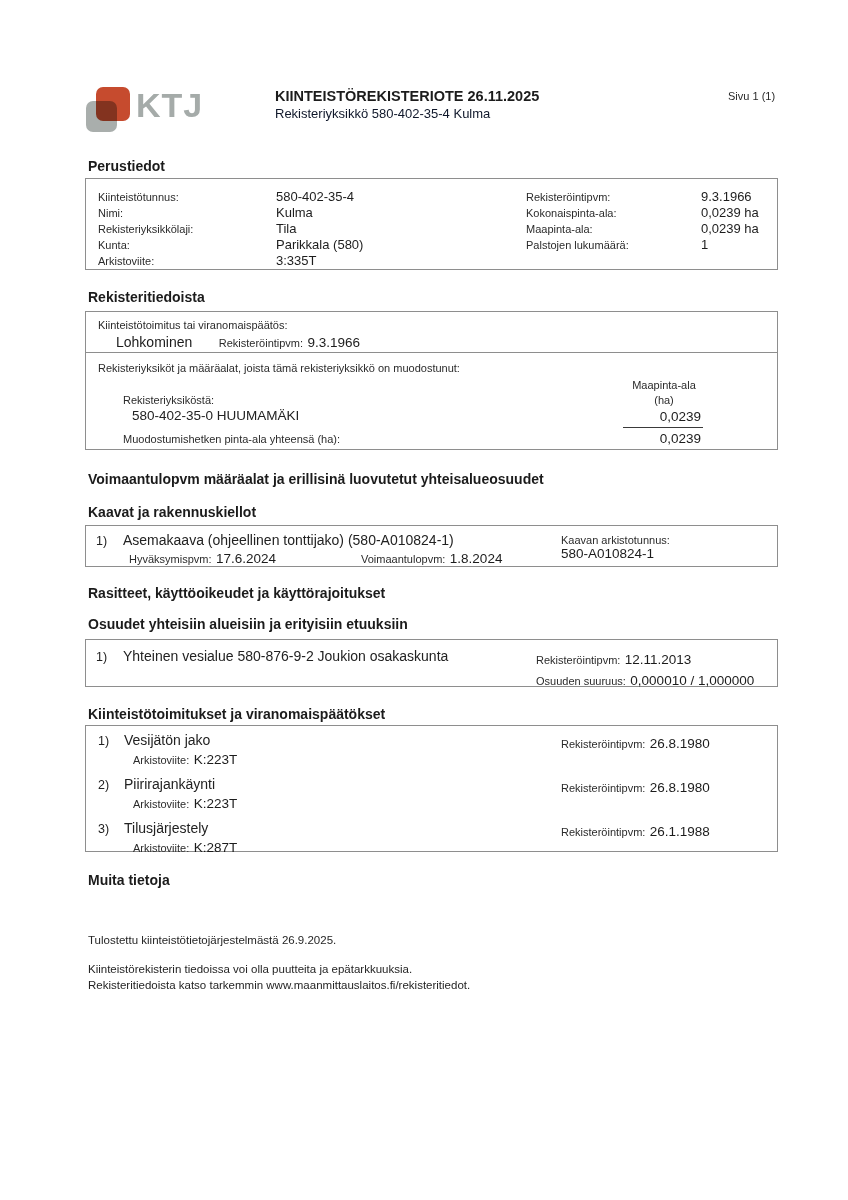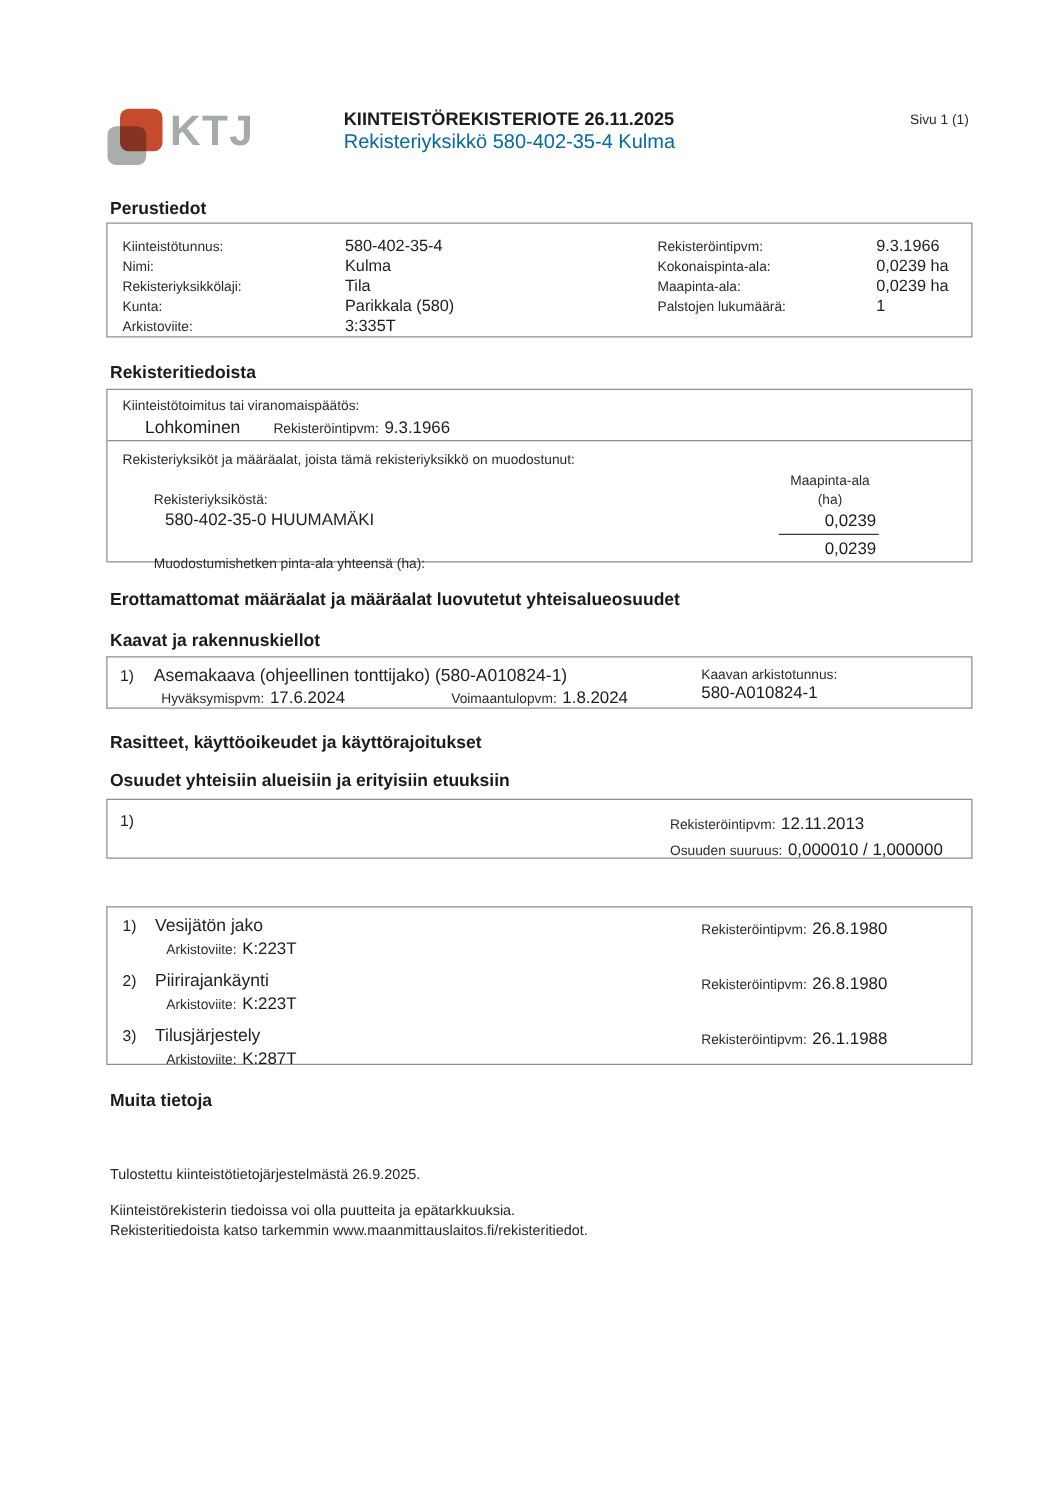--- a/index.html
+++ b/index.html
@@ -23,21 +23,21 @@
     position:absolute; left:12px; top:1px; width:34px; height:34px;
     background:#c64b2e; border-radius:7px;
   }
   .logo-text {
     position:absolute; left:52px; top:0px;
     font-size:34px; font-weight:bold; letter-spacing:1px;
     color:#a5aba9; font-stretch:condensed;
   }
   .header-block { position:absolute; left:275px; top:88px; line-height:17px; }
   .header-title { font-size:14.5px; font-weight:bold; color:#1c1c1c; }
-  .header-sub { font-size:16px; color:#0369a1; }
+  .header-sub { font-size:13px; color:#0f172a; }
   .page-number { position:absolute; left:728px; top:90px; font-size:11px; color:#2a2a2a; }
 
   
   .h { position:absolute; left:88px; font-size:14px; font-weight:bold; color:#1b1b1b; }
   .box {
     position:absolute; left:85px; width:693px;
     border:1px solid #8e8e8e; background:#ffffff;padding-left:20px;
   }
   .lab { font-size:11px; color:#2b2b2b; }
   .val { font-size:13px; color:#1d1d1d; }
@@ -56,21 +56,21 @@
   .mt-s1-row { position:absolute; left:30px; top:21px; white-space:nowrap; }
   .mt-s1-row .name { font-size:14px; color:#1c1c1c; }
   .mt-s1-row .lab { margin-left:22px; }
   .mt-divider { position:absolute; left:0; top:40px; width:100%; border-top:1px solid #8e8e8e; }
   .mt-s2-label { position:absolute; left:12px; top:50px; }
   .mt-area-hdr { position:absolute; left:518px; top:66px; width:120px; text-align:center; line-height:15px; }
   .mt-yksikosta { position:absolute; left:37px; top:82px; }
   .mt-name { position:absolute; left:46px; top:96px; font-size:13.5px; }
   .mt-area-val1 { position:absolute; right:76px; top:97px; }
   .mt-sum-line { position:absolute; right:74px; top:115px; width:80px; border-top:1px solid #3a3a3a; }
-  .mt-yhteensa-lab { position:absolute; left:37px; top:121px;margin-top:12px; }
+  .mt-yhteensa-lab { position:absolute; left:37px; top:121px; }
   .mt-area-val2 { position:absolute; right:76px; top:119px; }
 
   
   .ka-num { position:absolute; left:10px; top:8px; font-size:12.5px; }
   .ka-title { position:absolute; left:37px; top:6px; font-size:14px; }
   .ka-row2 { position:absolute; left:43px; top:23px; white-space:nowrap; }
   .ka-voima { position:absolute; left:275px; top:23px; white-space:nowrap; }
   .ka-right { position:absolute; left:475px; top:7px; line-height:14px; }
 
   
@@ -167,21 +167,21 @@
       <div>(ha)</div>
     </div>
     <div class="mt-yksikosta lab">Rekisteriyksiköstä:</div>
     <div class="mt-name">580-402-35-0 HUUMAMÄKI</div>
     <div class="mt-area-val1 big">0,0239</div>
     <div class="mt-sum-line"></div>
     <div class="mt-yhteensa-lab lab">Muodostumishetken pinta-ala yhteensä (ha):</div>
     <div class="mt-area-val2 big">0,0239</div>
   </div>
 
-  <div class="h" style="top:471px;">Erottamattomat määräalat ja määräalat luovutetut yhteisalueosuudet</div>
+  <div class="h" style="top:471px;">Voimaantulopvm määräalat ja erillisinä luovutetut yhteisalueosuudet</div>
 
   <div class="h" style="top:504px;">Kaavat ja rakennuskiellot</div>
   <div class="box" style="top:525px; height:42px;">
     <div class="ka-num">1)</div>
     <div class="ka-title">Asemakaava (ohjeellinen tonttijako) (580-A010824-1)</div>
     <div class="ka-row2">
       <span class="lab">Hyväksymispvm:</span>
       <span class="big">17.6.2024</span>
     </div>
     <div class="ka-voima">
@@ -192,30 +192,32 @@
       <div class="lab">Kaavan arkistotunnus:</div>
       <div class="big">580-A010824-1</div>
     </div>
   </div>
 
   <div class="h" style="top:585px;">Rasitteet, käyttöoikeudet ja käyttörajoitukset</div>
 
   <div class="h" style="top:616px;">Osuudet yhteisiin alueisiin ja erityisiin etuuksiin</div>
   <div class="box" style="top:639px; height:48px;">
     <div class="os-num">1)</div>
+    <div class="os-title">Yhteinen vesialue 580-876-9-2 Joukion osakaskunta</div>
     <div class="os-right-1">
       <span class="lab">Rekisteröintipvm:</span>
       <span class="big">12.11.2013</span>
     </div>
     <div class="os-right-2">
       <span class="lab">Osuuden suuruus:</span>
       <span class="big">0,000010 / 1,000000</span>
     </div>
   </div>
 
+  <div class="h" style="top:706px;">Kiinteistötoimitukset ja viranomaispäätökset</div>
   <div class="box" style="top:725px; height:127px;">
 
     <div class="tm-item" style="top:4px;">
       <div class="tm-num">1)</div>
       <div class="tm-title">Vesijätön jako</div>
       <div class="tm-arkisto">
         <span class="lab">Arkistoviite:</span>
         <span class="big">K:223T</span>
       </div>
       <div class="tm-pvm">

